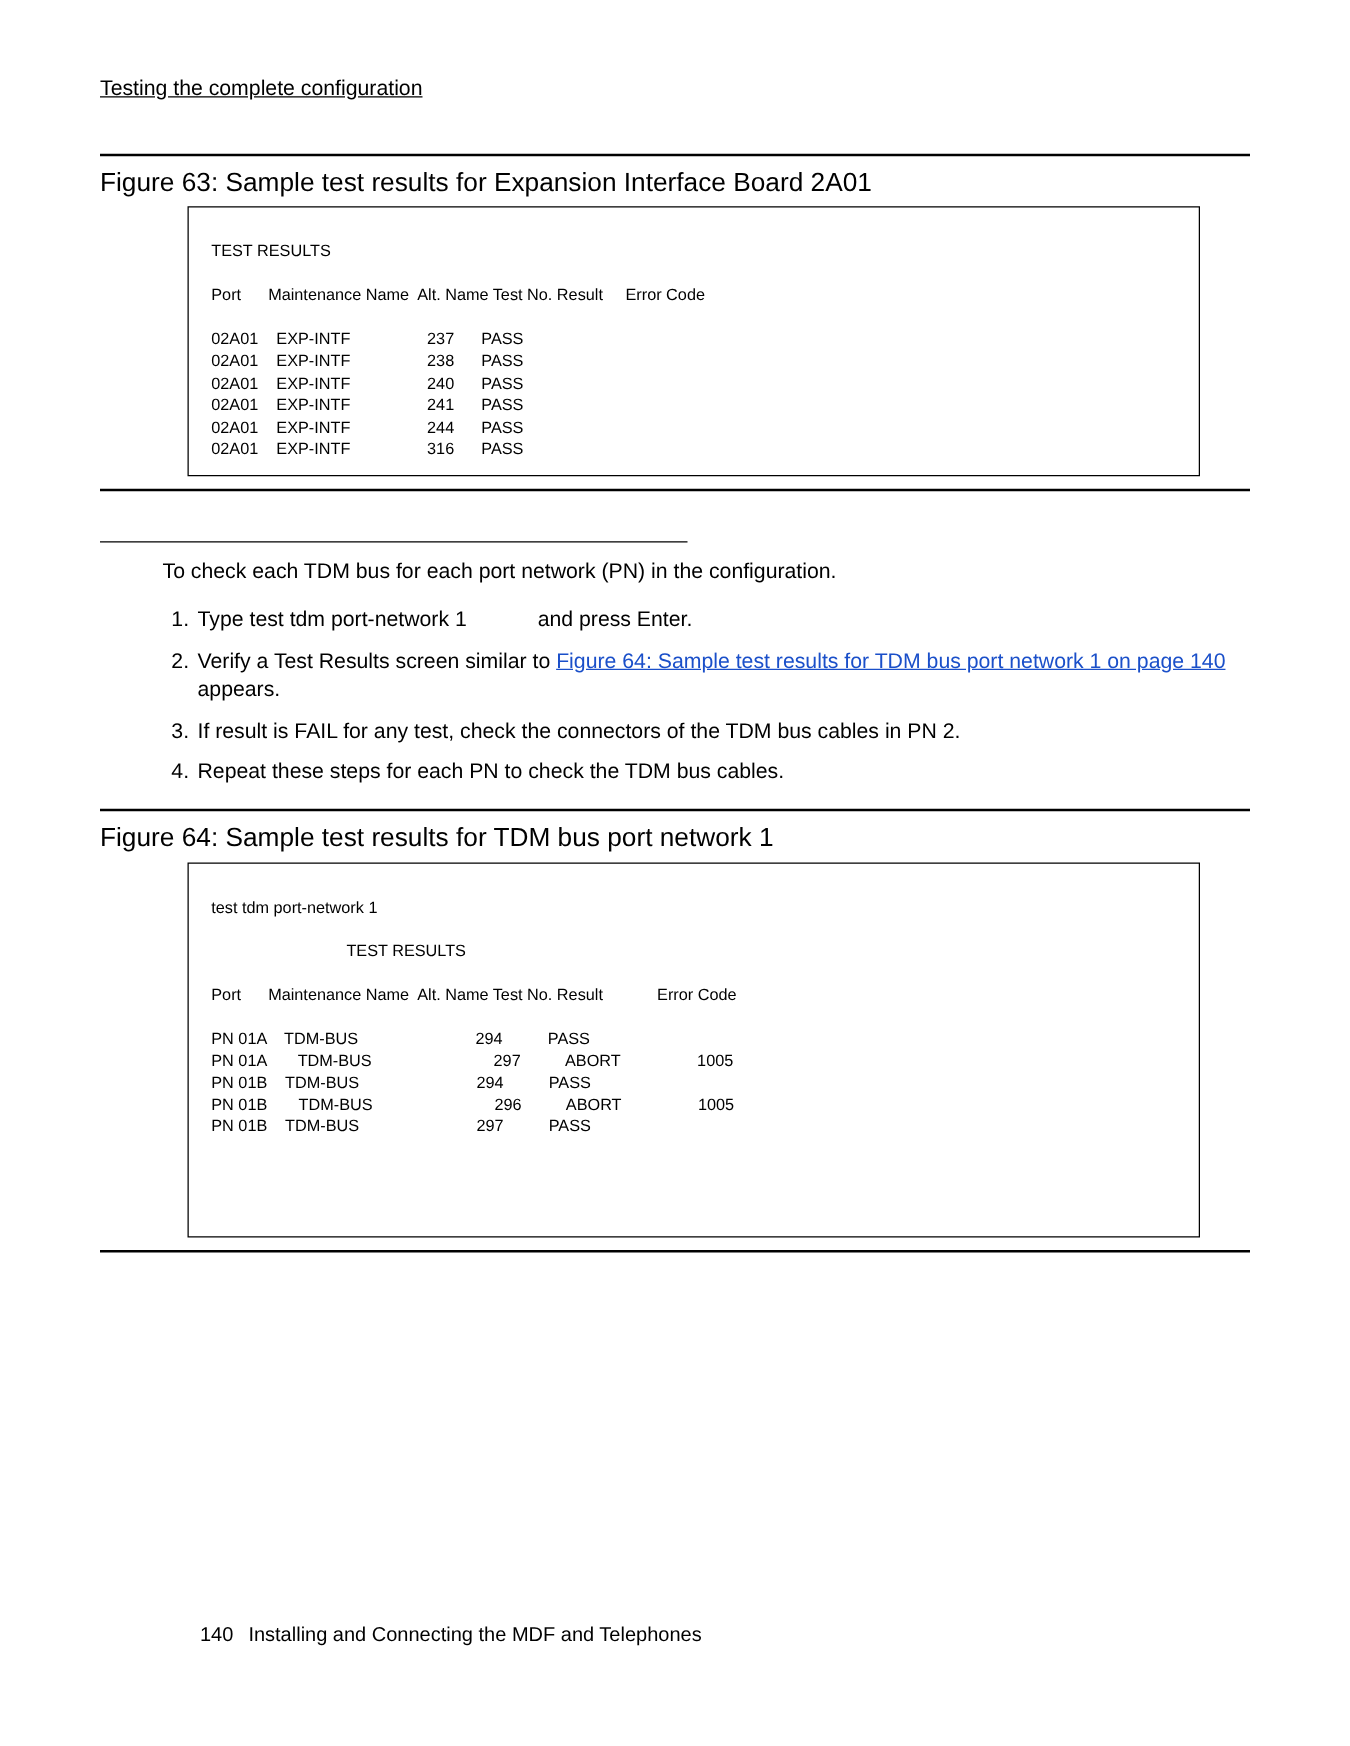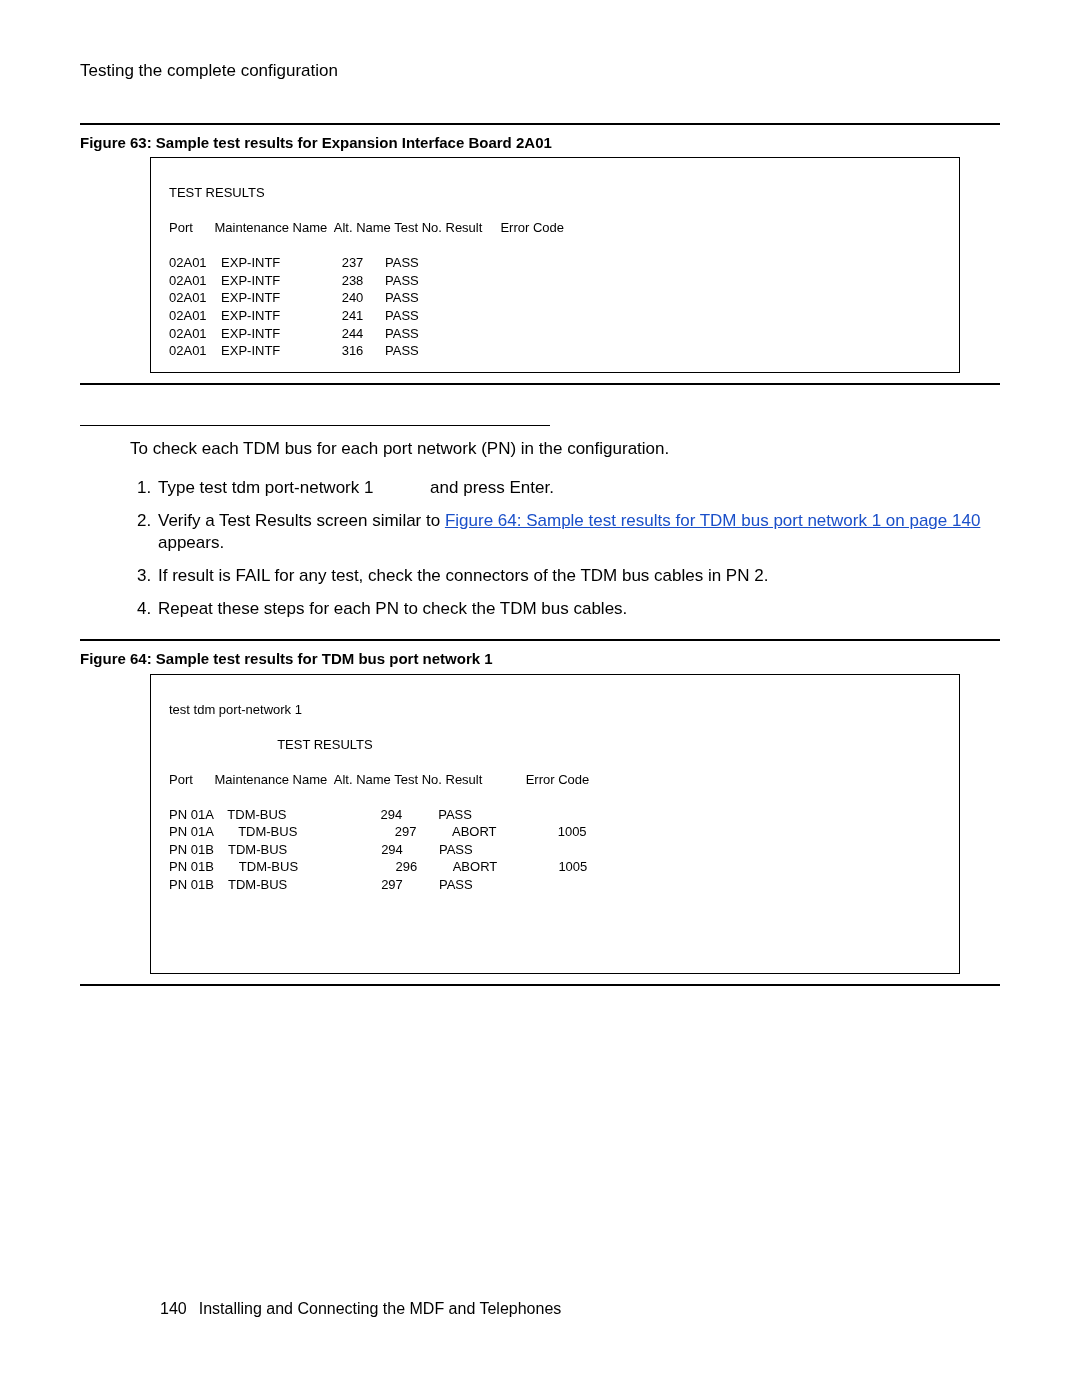--- a/index.html
+++ b/index.html
@@ -9,30 +9,30 @@
     background: #fff;
     margin: 0;
     padding: 60px 80px 40px 80px;
     width: 1080px;
     box-sizing: border-box;
     line-height: 1.35;
   }
   .header-line {
     font-size: 17px;
     margin-bottom: 40px;
+    text-decoration: underline;
   }
   .thick-rule {
     border: none;
     border-top: 2px solid #000;
     margin: 0;
   }
   .figure-caption {
-    font-size: 15px;
+    font-size: 21px;
     margin: 8px 0 4px 0;
-    font-weight: bold;
   }
   .results-box {
     border: 1px solid #000;
     margin: 0 40px 10px 70px;
     padding: 26px 18px 12px 18px;
     font-size: 13px;
   }
   .results-box pre {
     margin: 0;
     font-family: Arial, Helvetica, sans-serif;

